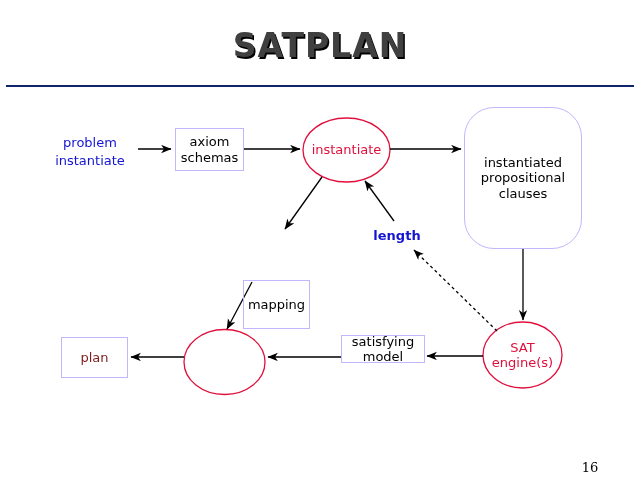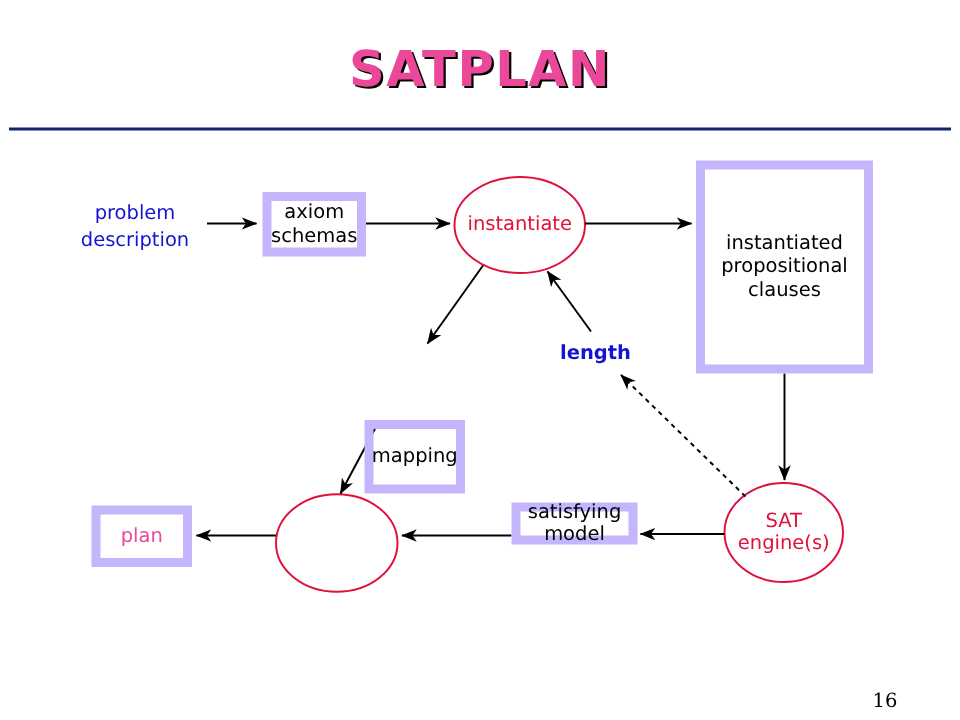--- a/index.html
+++ b/index.html
@@ -17,21 +17,21 @@
   }
   #title {
     position: absolute;
     left: 0;
     top: 26px;
     width: 640px;
     text-align: center;
     font-family: "DejaVu Sans", "Liberation Sans", sans-serif;
     font-size: 33px;
     font-weight: bold;
-    color: #ec4899;
+    color: #404040;
     letter-spacing: 1px;
     text-shadow: 1.5px 1.5px 0 #000000;
     white-space: nowrap;
   }
   #rule {
     position: absolute;
     left: 6px;
     top: 85px;
     width: 628px;
     height: 2px;
@@ -48,25 +48,25 @@
     position: absolute;
     display: flex;
     align-items: center;
     justify-content: center;
     text-align: center;
     line-height: 1.18;
     font-size: 13px;
     box-sizing: border-box;
   }
   .boxnode {
-    border: 6px solid #c4b5fd;
+    border: 1px solid #c4b5fd;
     color: #000000;
     background: transparent;
   }
-  .boxnode.blue-text { color: #ec4899; }
+  .boxnode.blue-text { color: #7f1d1d; }
   .ellipsenode {
     color: #e10f3c;
     background: transparent;
     pointer-events: none;
   }
   .plaintext {
     position: absolute;
     color: #1414d2;
     font-size: 13px;
     text-align: center;
@@ -124,28 +124,28 @@
     <line x1="483" y1="356" x2="427" y2="356" stroke="#000000" stroke-width="1.3" marker-end="url(#ah)"></line>
 
     <line x1="341" y1="357" x2="268" y2="357" stroke="#000000" stroke-width="1.3" marker-end="url(#ah)"></line>
 
     <line x1="252" y1="282" x2="227" y2="329" stroke="#000000" stroke-width="1.3" marker-end="url(#ah)"></line>
 
     <line x1="184" y1="357" x2="131" y2="357" stroke="#000000" stroke-width="1.3" marker-end="url(#ah)"></line>
   </svg>
 
   <div class="plaintext" style="left:40px; top:134px; width:100px;">problem
-description</div>
+instantiate</div>
 
   <div class="node boxnode" style="left:175px; top:128px; width:69px; height:43px; white-space:pre-line;">axiom
 schemas</div>
 
   <div class="node ellipsenode" style="left:303px; top:118px; width:87px; height:64px;text-align:right;">instantiate</div>
 
-  <div class="node boxnode" style="left:464px; top:107px; width:118px; height:142px; white-space:pre-line;">instantiated
+  <div class="node boxnode" style="left:464px; top:107px; width:118px; height:142px; white-space:pre-line;border-radius:30px;">instantiated
 propositional
 clauses</div>
 
   <div class="node boxnode" style="left:243px; top:232px; width:67px; height:49px;margin-top:48px;">mapping</div>
 
   <div class="plaintext" style="left:370px; top:227px; width:54px;font-weight:bold;">length</div>
 
   <div class="node ellipsenode" style="left:483px; top:322px; width:79px; height:66px; white-space:pre-line;">SAT
 engine(s)</div>
 

